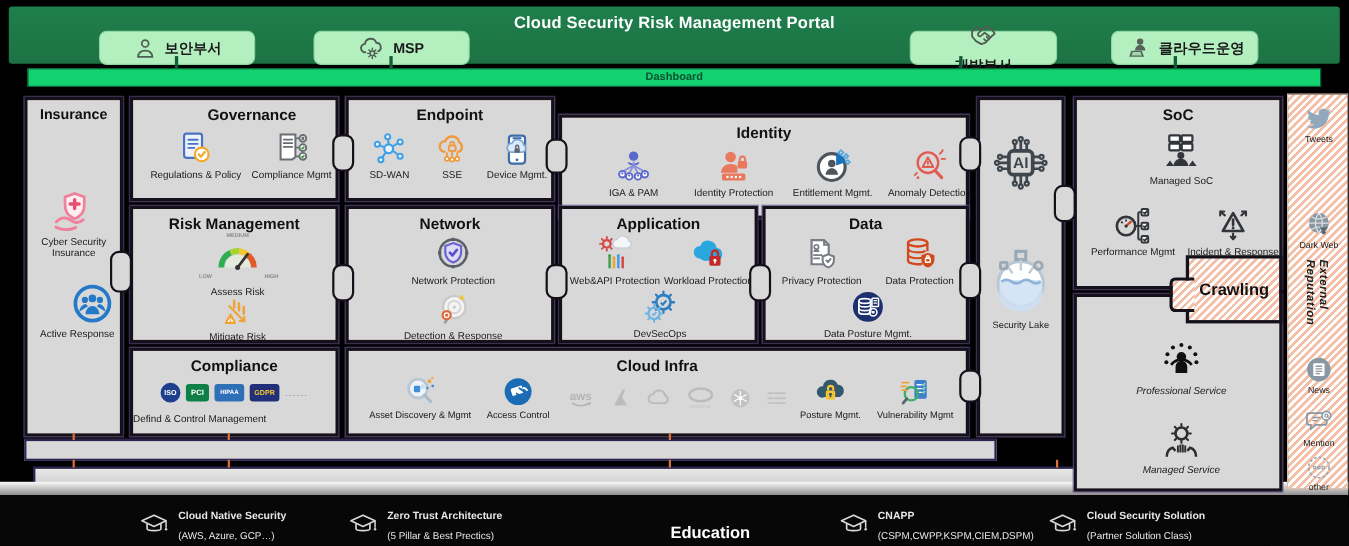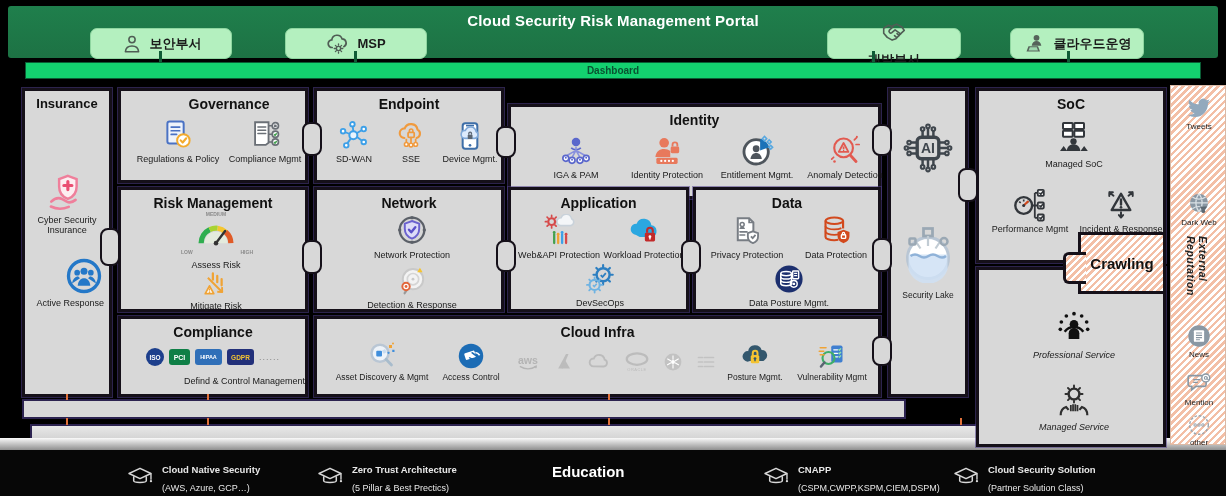--- a/index.html
+++ b/index.html
@@ -28,21 +28,21 @@
   
   .strip{position:absolute;background:#d8d8d8;border:2px solid #2c2350;box-sizing:border-box;z-index:1;}
   #curl{position:absolute;left:0;top:438px;width:1226px;height:12px;background:linear-gradient(180deg,#fafafa,#8f8f8f);z-index:1;}
   .tick{position:absolute;width:2px;background:#e0703a;z-index:4;}
   .nub{position:absolute;width:16px;background:#d8d8d8;border:2px solid #151019;border-radius:8px;z-index:3;}
   
   #edu{position:absolute;left:0;top:450px;width:1226px;height:46px;background:#070707;z-index:5;}
   .eduitem{position:absolute;display:flex;align-items:center;gap:8px;color:#e8e8e8;}
   .eduitem .t1{font-size:9.5px;font-weight:bold;}
   .eduitem .t2{font-size:9px;}
-  #edu .elabel{position:absolute;left:552px;top:13px;width:130px;text-align:left;color:#fff;font-size:15px;font-weight:bold;}
+  #edu .elabel{position:absolute;left:552px;top:26px;width:130px;text-align:right;color:#fff;font-size:15px;font-weight:bold;}
   
   .badges{position:absolute;left:0;right:0;top:29px;display:flex;align-items:center;justify-content:center;gap:5px;}
   .badge{height:16px;color:#fff;font-weight:bold;display:flex;align-items:center;justify-content:center;cursor:default;}
   .b-iso{width:18px;height:18px;border-radius:50%;background:#1d3f8c;font-size:6.5px;}
   .b-pci{width:21px;border-radius:3px;background:#0e7f46;font-size:7px;}
   .b-hipaa{width:27px;border-radius:3px;background:#2f6fb8;font-size:5.5px;}
   .b-gdpr{width:27px;border-radius:3px;background:#22307a;color:#f5c431;font-size:6.5px;}
   .bdots{color:#888;font-size:9px;letter-spacing:1px;}
   .glabel{position:absolute;font-size:5px;color:#8a8a8a;font-weight:bold;}
   .ai-label{position:absolute;inset:0;display:flex;align-items:center;justify-content:center;font-weight:bold;font-size:14px;color:#3f464d;}
@@ -205,21 +205,21 @@
 
   <div class="box" style="left:118px;top:316px;width:190px;height:81px;">
     <div class="btitle">Compliance</div>
     <div class="badges">
       <span class="badge b-iso">ISO</span>
       <span class="badge b-pci">PCI</span>
       <span class="badge b-hipaa">HIPAA</span>
       <span class="badge b-gdpr">GDPR</span>
       <span class="bdots">......</span>
     </div>
-    <div style="position:absolute;left:0;right:0;top:57px;text-align:right;font-size:9px;color:#1a1a1a;">Defind &amp; Control Management</div>
+    <div style="position:absolute;left:0;right:0;top:57px;text-align:left;font-size:9px;color:#1a1a1a;">Defind &amp; Control Management</div>
   </div>
 
   <div class="box" style="left:314px;top:88px;width:190px;height:95px;">
     <div class="btitle">Endpoint</div>
     <div class="item" style="left:8px;top:29px;width:58px;">
       <span class="icn">
           <svg viewBox="0 0 24 24" width="32" height="32" xmlns="http://www.w3.org/2000/svg">
             <circle cx="11.5" cy="11.5" r="3" fill="#e8f4fd" stroke="#3da0e8" stroke-width="1.5"></circle>
             <g stroke="#3da0e8" stroke-width="1.4">
               <path d="M11.5 8.5L11 4.5M14 10l4-2.5M14.3 12.8l3.7 2.7M9.5 14l-2.5 3.5M9 10.5L5 9"></path>

